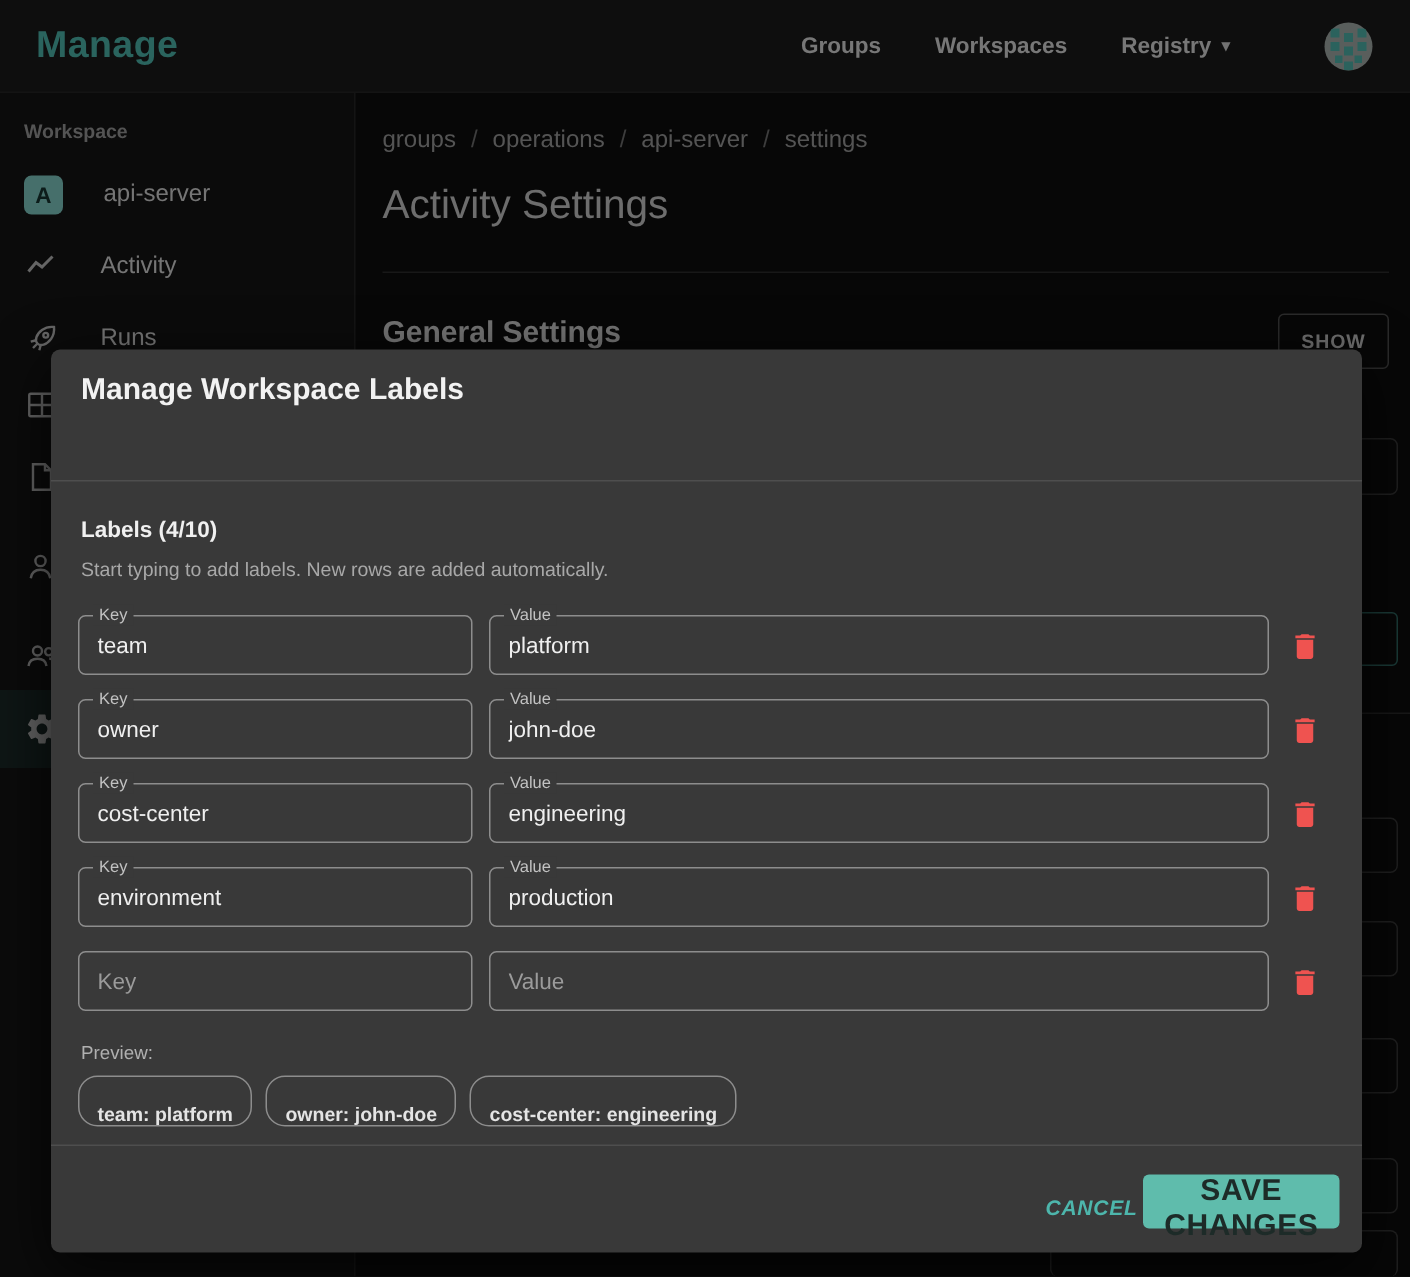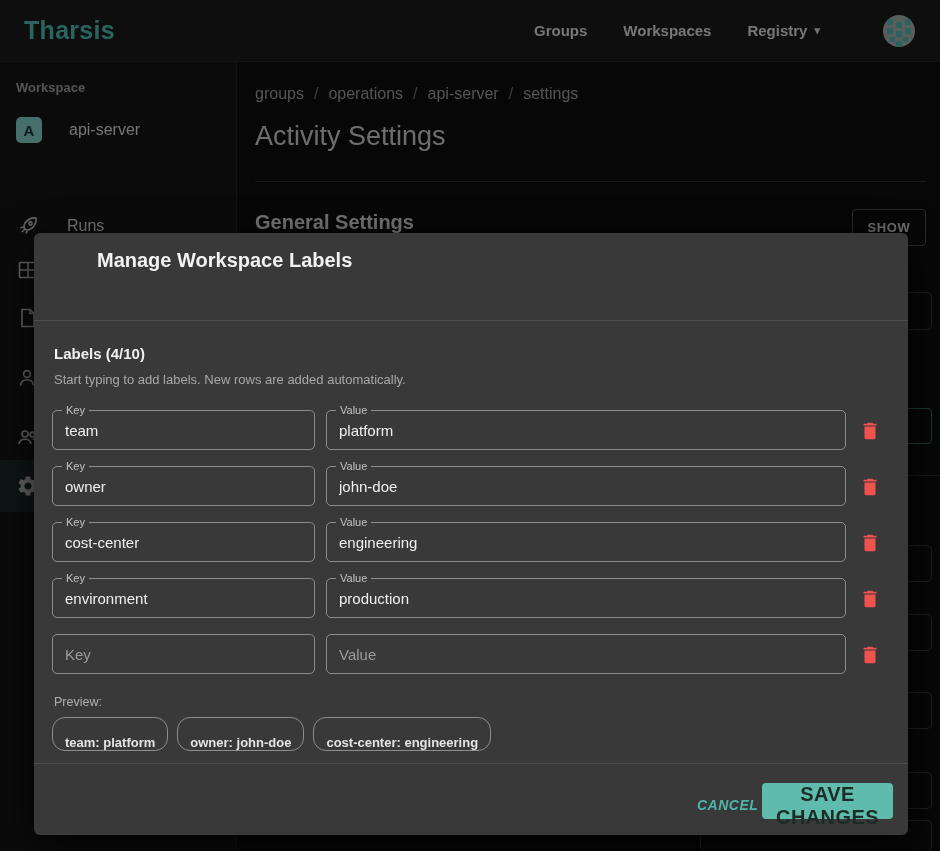--- a/index.html
+++ b/index.html
@@ -41,21 +41,21 @@
   .bg-box { position:absolute; left:700px; width:232px; border:1px solid #3a3a3a; border-radius:5px; }
   .bg-box-teal { position:absolute; left:790px; top:408px; width:142px; height:36px;
                  border:1px solid rgba(77,182,172,.55); border-radius:4px; color:#4db6ac;
                  font-size:13px; font-weight:bold; }
   .bg-box-teal span { position:absolute; left:100px; top:10px; }
 
   
   .backdrop { position:absolute; inset:0; background:rgba(0,0,0,.45); }
   .modal { position:absolute; left:34px; top:233px; width:874px; height:602px; background:#393939;
            border-radius:6px; box-shadow:0 12px 40px rgba(0,0,0,.75); }
-  .m-title { position:absolute; left:20px; top:16px; font-size:20px; font-weight:bold; color:#f2f2f2;margin-left:43px; }
+  .m-title { position:absolute; left:20px; top:16px; font-size:20px; font-weight:bold; color:#f2f2f2; }
   .m-desc { position:absolute; left:20px; top:54px; font-size:13.5px; color:#b5b5b5; }
   .m-div { position:absolute; left:0; width:100%; height:1px; background:#4e4e4e; }
   .m-labels-h { position:absolute; left:20px; top:112px; font-size:15px; font-weight:bold; color:#f0f0f0; }
   .m-helper { position:absolute; left:20px; top:139px; font-size:13px; color:#a8a8a8; }
 
   .label-row { position:absolute; left:18px; width:846px; height:40px; }
   .field { position:absolute; top:0; height:40px; border:1px solid #8d8d8d; border-radius:5px; }
   .field.key { left:0; width:263px; }
   .field.value { left:274px; width:520px; }
   .field input { width:100%; height:100%; background:transparent; border:none; outline:none;
@@ -77,21 +77,21 @@
   .save-btn { position:absolute; left:728px; top:550px; width:131px; height:36px; background:#5fbcac;
               border:none; border-radius:4px; color:#1d2b28; font-size:20px; font-weight:bold;
               letter-spacing:.4px; cursor:pointer; font-family:inherit; }
 </style>
 </head>
 <body>
 
 <div id="app">
 
   <header class="topnav">
-    <div class="brand">Tharsis</div>
+    <div class="brand">Manage</div>
     <nav class="navlinks">
       <span class="navlink">Groups</span>
       <span class="navlink">Workspaces</span>
       <span class="navlink">
         <span>Registry</span>
         <span class="caret">▾</span>
       </span>
       <span class="avatar">
         <svg width="34" height="34" viewBox="0 0 34 34">
           <clipPath id="avc">
@@ -117,20 +117,26 @@
   </header>
 
   <aside class="sidebar">
     <div class="side-label">Workspace</div>
 
     <div class="side-item" style="top:46px">
       <span class="ws-avatar">A</span>
       <span class="txt">api-server</span>
     </div>
 
+    <div class="side-item" style="top:94px">
+      <svg class="side-ico" viewBox="0 0 24 24" fill="none" stroke="#b9b9b9" stroke-width="2">
+        <polyline points="3,15 8,9 12,12 19,5"></polyline>
+      </svg>
+      <span class="txt">Activity</span>
+    </div>
 
     <div class="side-item" style="top:142px">
       <svg class="side-ico" viewBox="0 0 24 24" fill="none" stroke="#b9b9b9" stroke-width="1.6">
         <path d="M9 15 C7 13 8 9 12 6 C15.5 3.5 20 4 20 4 C20 4 20.5 8.5 18 12 C15 16 11 17 9 15 Z"></path>
         <circle cx="14.5" cy="9.5" r="1.6"></circle>
         <path d="M9 15 L6 18 M7.5 13 L4.5 13.8 M11 16.5 L10.2 19.5"></path>
       </svg>
       <span class="txt">Runs</span>
     </div>
 

